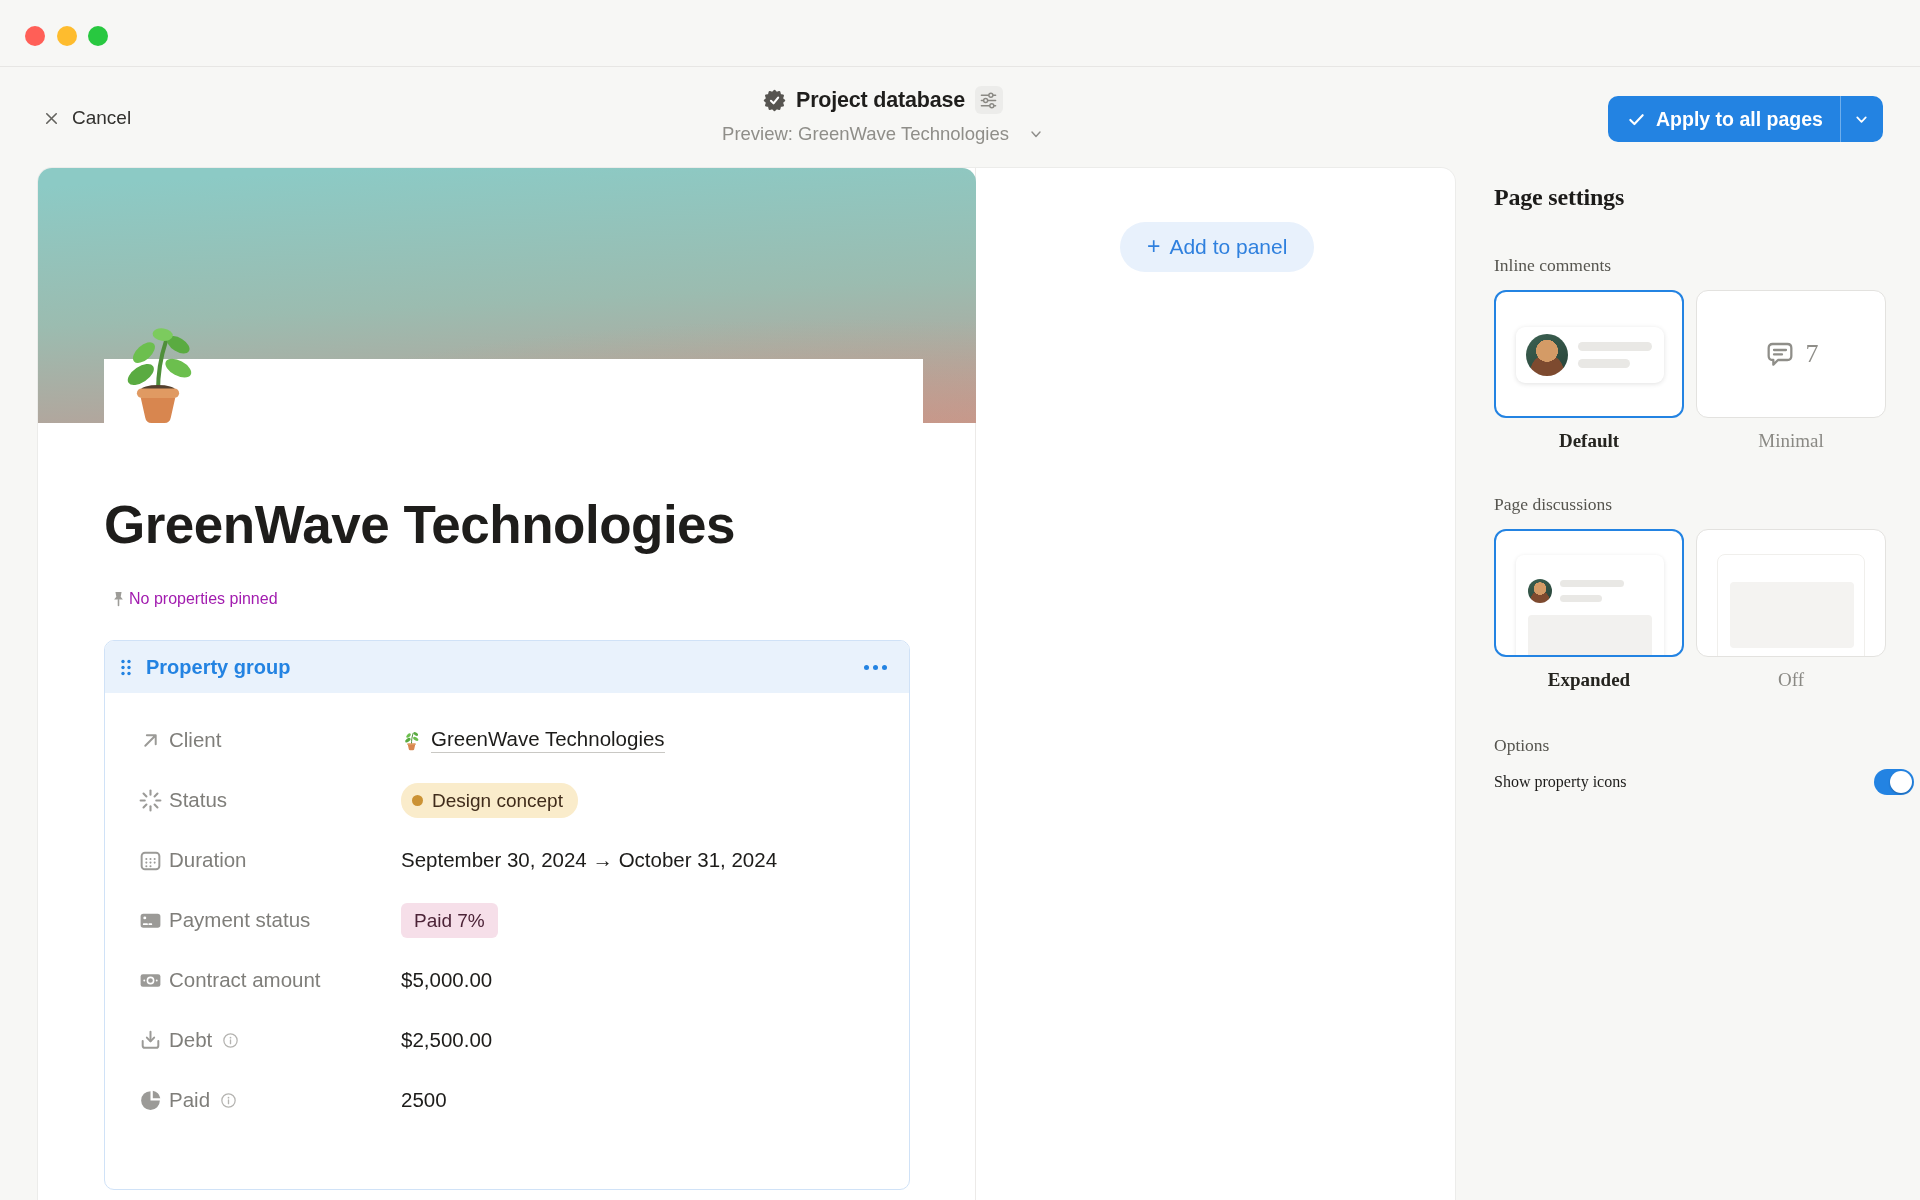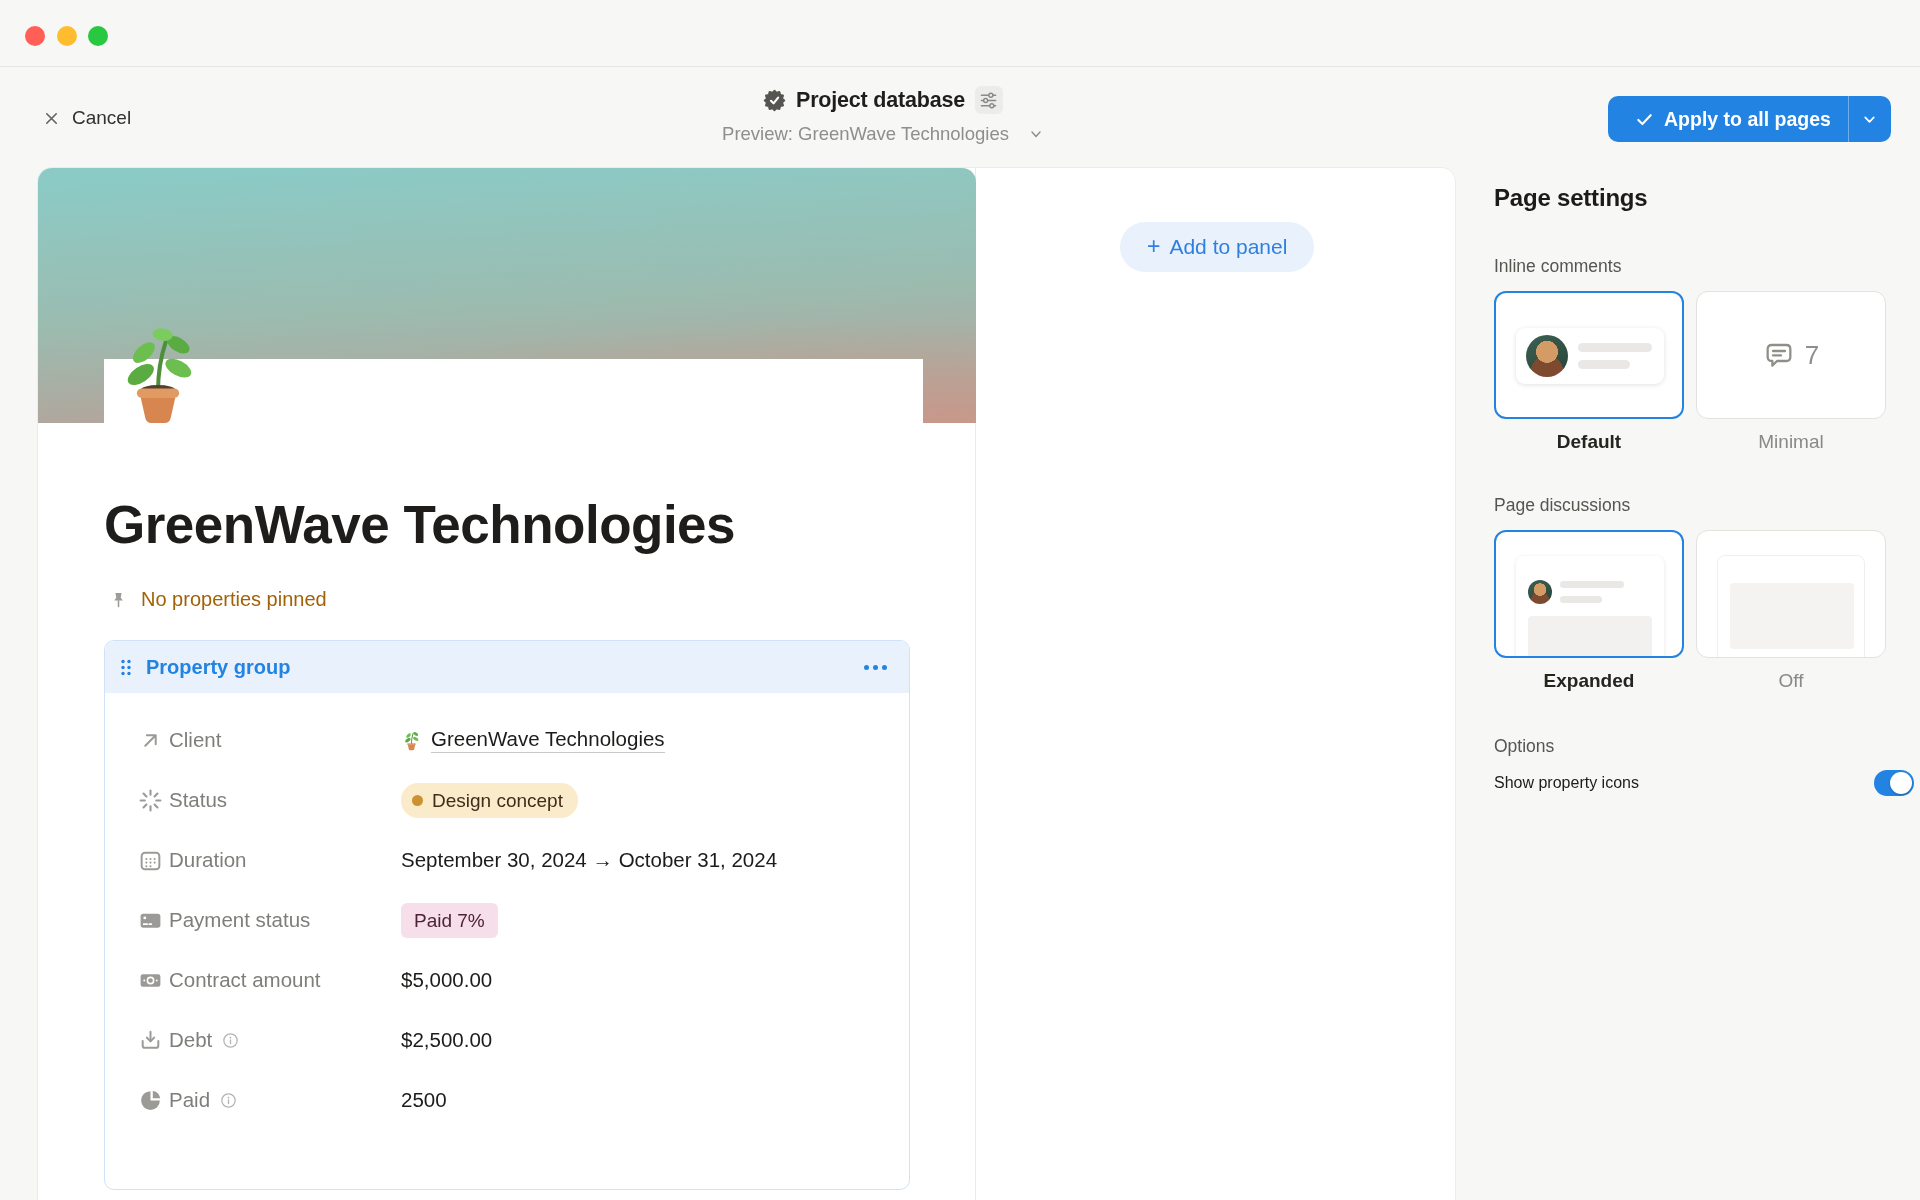--- a/index.html
+++ b/index.html
@@ -18,38 +18,38 @@
   .cancel{position:absolute;left:42px;top:104px;height:28px;display:flex;align-items:center;gap:11px;
           font-size:19px;color:#32312e;cursor:pointer;}
   .hdr-center{position:absolute;left:0;right:0;top:86px;display:flex;flex-direction:column;align-items:center;
               transform:translateX(-77px);}
   .title-row{display:flex;align-items:center;gap:10px;}
   .title-row .ttl{font-size:21.5px;font-weight:700;color:#1f1e1c;letter-spacing:-0.2px;}
   .sliders-btn{width:28px;height:28px;border-radius:6px;background:#ececea;display:flex;align-items:center;
                justify-content:center;cursor:pointer;}
   .preview-row{margin-top:9px;display:flex;align-items:center;gap:19px;font-size:18.5px;color:#8f8e89;cursor:pointer;}
   .apply{position:absolute;left:1608px;top:96px;height:46px;border-radius:10px;background:#2383e2;
-         display:flex;align-items:stretch;color:#fff;overflow:hidden;padding-left:8px;}
+         display:flex;align-items:stretch;color:#fff;overflow:hidden;}
   .apply-main{display:flex;align-items:center;gap:10px;padding:0 17px 0 19px;font-size:19.5px;font-weight:700;cursor:pointer;}
   .apply-divider{width:1px;background:rgba(255,255,255,.35);margin:0;}
   .apply-caret{width:42px;display:flex;align-items:center;justify-content:center;cursor:pointer;}
 
   
   .main-panel{position:absolute;left:38px;top:168px;width:1417px;height:1032px;background:#fff;
               border-radius:14px 14px 0 0;box-shadow:0 0 0 1px rgba(0,0,0,.045);}
   .preview-pane{position:absolute;left:0;top:0;width:938px;height:100%;border-right:1px solid #eceae8;}
   .cover{position:absolute;left:0;top:0;width:938px;height:255px;border-radius:14px 14px 0 0;
          background:
            radial-gradient(120% 95% at 88% 118%, rgba(216,146,124,.60), rgba(216,146,124,0) 62%),
            linear-gradient(177deg,#8ccac5 6%,#9bbcb0 52%,#bc9c94 100%);}
   .cover-overlay{position:absolute;left:66px;top:191px;width:819px;height:65px;background:#fff;}
   .page-icon{position:absolute;left:70px;top:158px;width:100px;height:100px;}
   .page-title{position:absolute;left:66px;top:326px;font-size:53px;font-weight:700;color:#1e1d1b;letter-spacing:-0.5px;}
-  .pin-row{position:absolute;left:70px;top:420px;display:flex;align-items:center;gap:12px;
-           font-size:20px;color:#a16207;}
+  .pin-row{position:absolute;left:70px;top:420px;display:flex;align-items:center;
+           font-size:16px;color:#a21caf;}
 
   
   .pgroup{position:absolute;left:66px;top:472px;width:806px;height:550px;border:1px solid #d0e2f7;
           border-radius:10px;background:#fff;overflow:hidden;}
   .pg-header{height:52px;background:#e9f2fc;display:flex;align-items:center;padding:0 18px 0 14px;}
   .pg-title{margin-left:13px;font-size:20px;font-weight:700;color:#2383e2;}
   .pg-spacer{flex:1;}
   .pg-dots{display:flex;gap:4px;cursor:pointer;padding:4px;}
   .pg-dots i{width:5px;height:5px;border-radius:50%;background:#2383e2;}
   .pg-rows{padding-top:17px;}
@@ -64,21 +64,21 @@
   .pill-tag{padding:8px 13px;border-radius:6px;}
   .more-row{height:56px;display:flex;align-items:center;gap:13px;padding-left:33px;
             font-size:20px;color:#9d9c98;cursor:pointer;}
 
   
   .add-pill{position:absolute;left:1082px;top:54px;height:50px;border-radius:25px;background:#e8f1fc;
             display:flex;align-items:center;gap:9px;padding:0 27px;font-size:21px;color:#2f80de;cursor:pointer;}
   .add-pill .plus{font-size:23px;line-height:1;margin-top:-2px;}
 
   
-  .sidebar{position:absolute;left:1494px;top:184px;width:420px;}
+  .sidebar{position:absolute;left:1494px;top:184px;width:420px;font-family:Liberation Serif, serif;}
   .sb-title{font-size:24px;font-weight:700;color:#1c1b19;margin:0 0 44px 0;letter-spacing:-0.2px;}
   .sb-label{font-size:17.5px;color:#56554f;margin:0 0 14px 0;}
   .cards{display:grid;grid-template-columns:190px 190px;column-gap:12px;}
   .card{height:128px;background:#fff;border:1px solid #e3e2df;border-radius:12px;position:relative;
         overflow:hidden;cursor:pointer;}
   .card.selected{border:2px solid #2383e2;}
   .card-labels{display:grid;grid-template-columns:190px 190px;column-gap:12px;margin:12px 0 0 0;}
   .card-label{text-align:center;font-size:19px;color:#8a8984;}
   .card-label.selected{font-weight:700;color:#25241f;}
   .gap42{height:42px;} .gap44{height:44px;}

